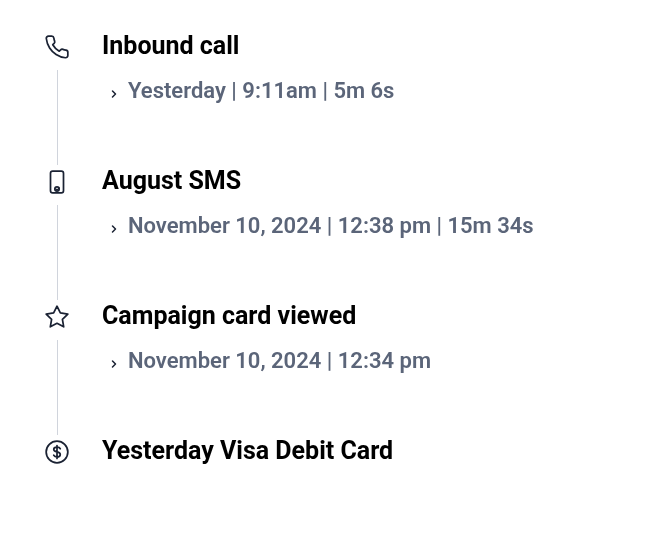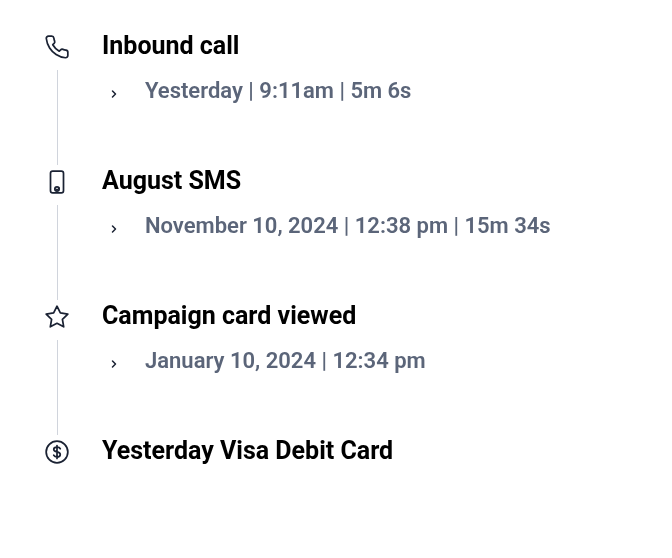--- a/index.html
+++ b/index.html
@@ -65,21 +65,21 @@
     }
     .item-title {
       font-size: 25px;
       font-weight: 700;
       color: #000000;
       line-height: 1.3;
     }
     .item-meta-row {
       display: flex;
       align-items: center;
-      gap: 25px;
+      gap: 8px;
       margin-top: 14px;
       padding-left: 6px;
     }
     .chevron {
       width: 12px;
       height: 12px;
       flex-shrink: 0;
     }
     .chevron svg {
       width: 12px;
@@ -157,21 +157,21 @@
           </svg>
       </div>
       <div class="item-content">
         <div class="item-title">Campaign card viewed</div>
         <div class="item-meta-row">
           <span class="chevron">
             <svg viewBox="0 0 24 24">
                 <polyline points="9 6 15 12 9 18"></polyline>
               </svg>
           </span>
-          <span class="item-meta">January 10, 2024 | 12:34 pm</span>
+          <span class="item-meta">November 10, 2024 | 12:34 pm</span>
         </div>
       </div>
     </div>
   </div>
 
   <div class="timeline-item">
 
     <div class="item-row">
       <div class="icon-slot">
         <svg viewBox="0 0 24 24">

